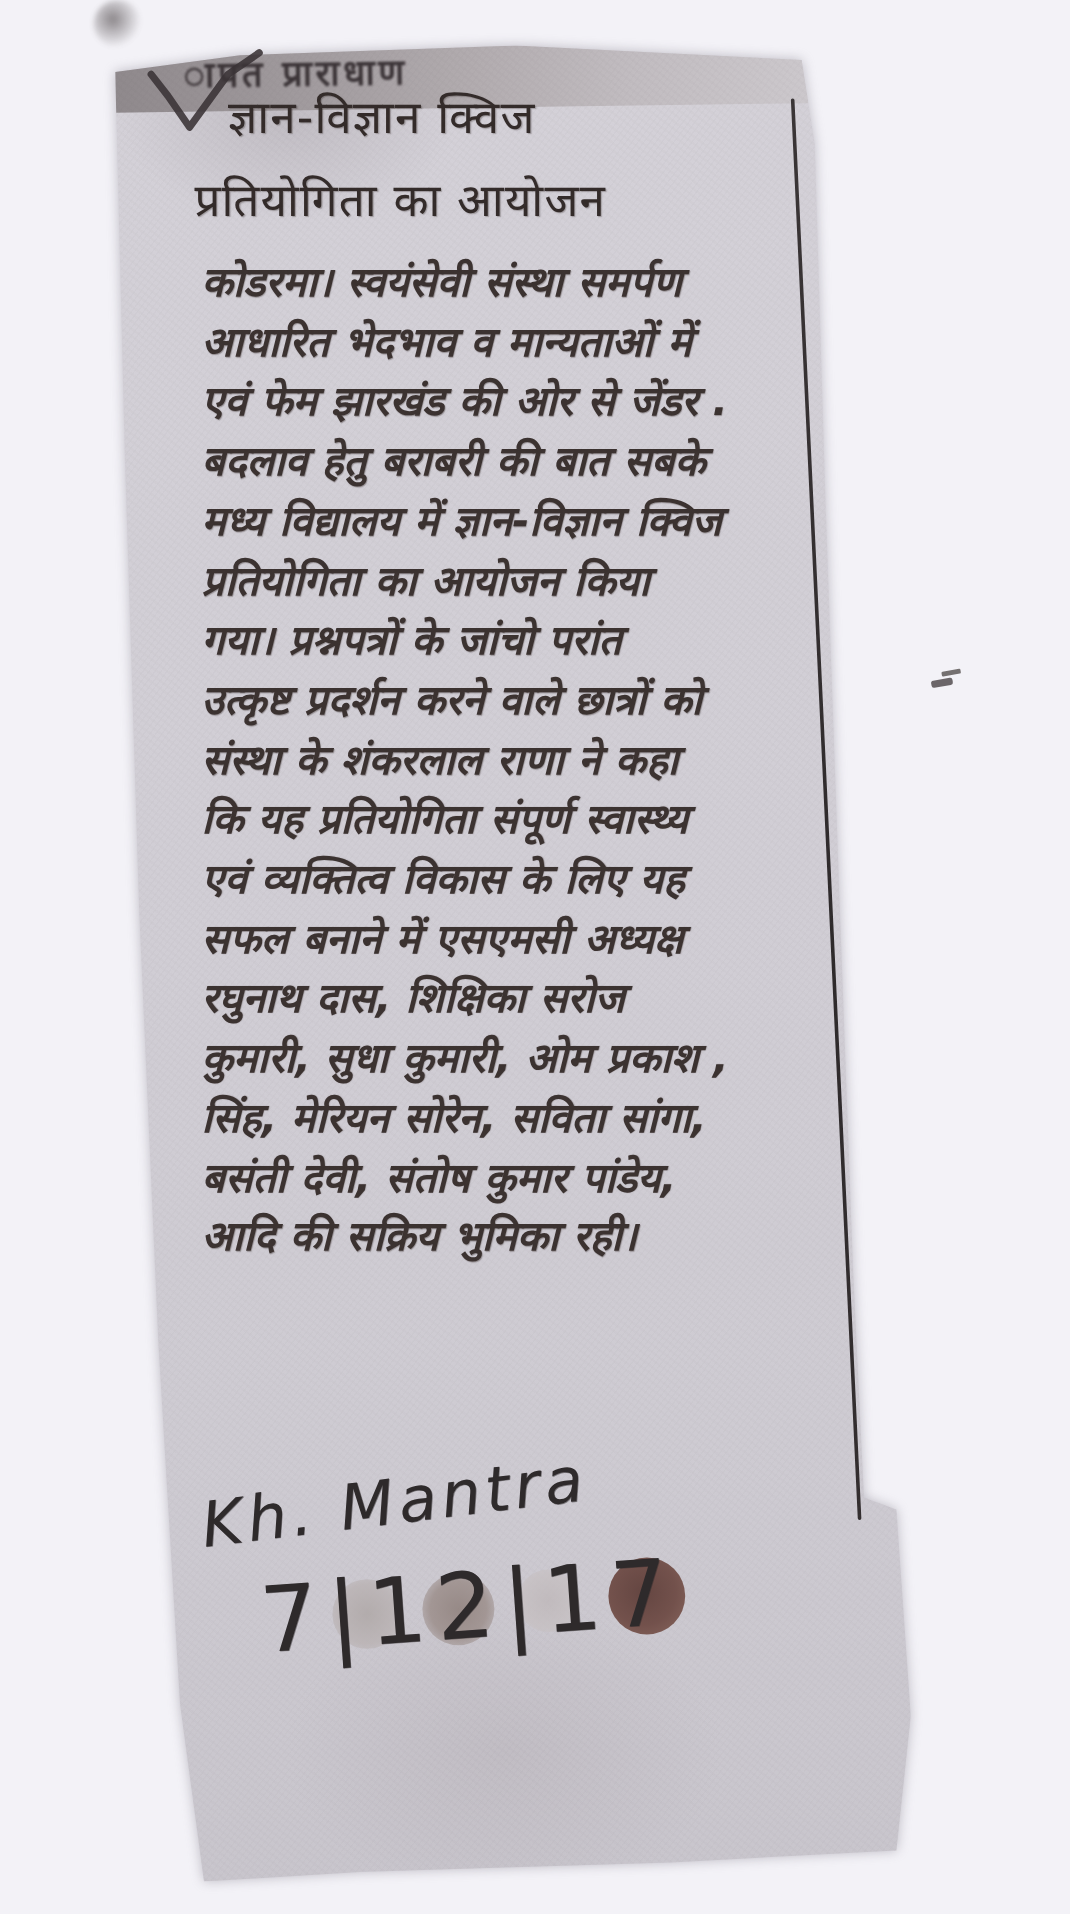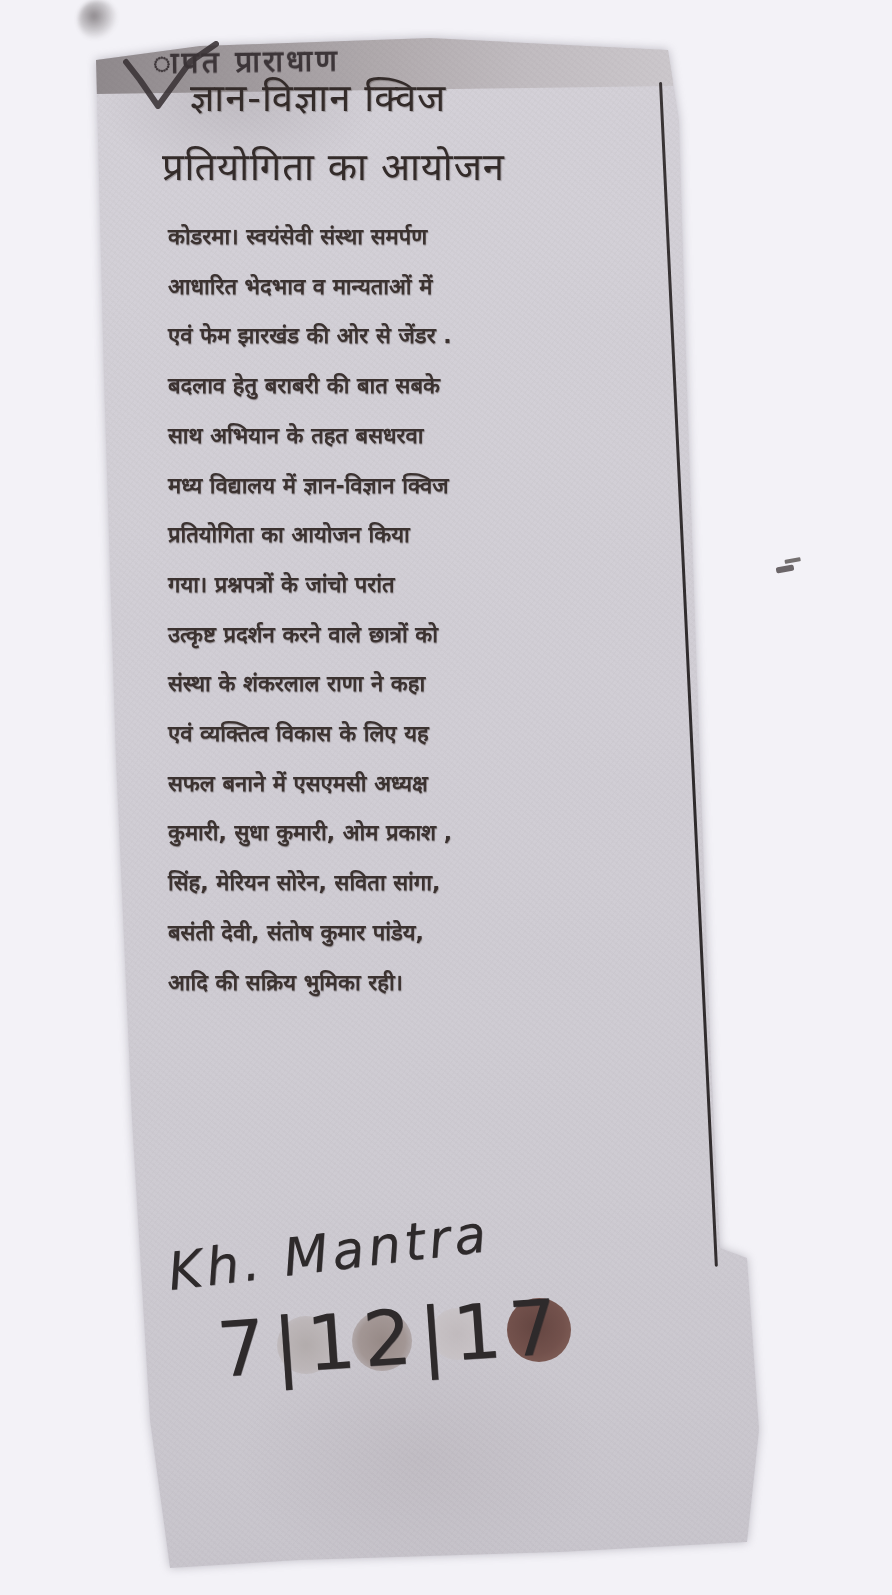--- a/index.html
+++ b/index.html
@@ -42,22 +42,23 @@
   .headline{
     position:absolute;left:162px;top:64px;margin:0;width:520px;
     font-size:38px;line-height:69px;font-weight:normal;color:#332b29;
     text-shadow:1px 1px 1px rgba(51,43,41,.35);
     letter-spacing:1px;white-space:nowrap;
   }
   .headline .hl1{display:block;padding-left:28px;}
   .headline .hl2{display:block;}
   .bodytext{
     position:absolute;left:168px;top:212px;width:510px;
-    font-size:22px;line-height:49.7px;font-weight:bold;color:#3b3230;
+    font-size:34px;line-height:49.7px;font-weight:bold;color:#3b3230;
     text-shadow:0.5px 0.5px 0.9px rgba(59,50,48,.42);
+    font-style:italic;
   }
   .bl{display:block;white-space:nowrap;}
   .rule{
     position:absolute;left:659px;top:82px;width:3px;height:1186px;
     background:linear-gradient(180deg,#3a3536,#2e2a2b 60%,#332e2f);
     transform:rotate(-2.7deg);transform-origin:top center;border-radius:2px;
   }
   .checkmark{position:absolute;left:118px;top:40px;opacity:.88;}
   .smudge-tl{
     position:absolute;left:78px;top:0;width:40px;height:40px;border-radius:50%;
@@ -105,28 +106,29 @@
         <h1 class="headline">
           <span class="hl1">ज्ञान-विज्ञान क्विज</span>
           <span class="hl2">प्रतियोगिता का आयोजन</span>
         </h1>
 
         <div class="bodytext">
           <span class="bl">कोडरमा। स्वयंसेवी संस्था समर्पण</span>
           <span class="bl">आधारित भेदभाव व मान्यताओं में</span>
           <span class="bl">एवं फेम झारखंड की ओर से जेंडर .</span>
           <span class="bl">बदलाव हेतु बराबरी की बात सबके</span>
-          <span class="bl">साथ अभियान के तहत बसधरवा</span>
           <span class="bl">मध्य विद्यालय में ज्ञान-विज्ञान क्विज</span>
           <span class="bl">प्रतियोगिता का आयोजन किया</span>
           <span class="bl">गया। प्रश्नपत्रों के जांचो परांत</span>
           <span class="bl">उत्कृष्ट प्रदर्शन करने वाले छात्रों को</span>
           <span class="bl">संस्था के शंकरलाल राणा ने कहा</span>
+          <span class="bl">कि यह प्रतियोगिता संपूर्ण स्वास्थ्य</span>
           <span class="bl">एवं व्यक्तित्व विकास के लिए यह</span>
           <span class="bl">सफल बनाने में एसएमसी अध्यक्ष</span>
+          <span class="bl">रघुनाथ दास, शिक्षिका सरोज</span>
           <span class="bl">कुमारी, सुधा कुमारी, ओम प्रकाश ,</span>
           <span class="bl">सिंह, मेरियन सोरेन, सविता सांगा,</span>
           <span class="bl">बसंती देवी, संतोष कुमार पांडेय,</span>
           <span class="bl">आदि की सक्रिय भुमिका रही।</span>
         </div>
       </div>
 
       <div class="rule"></div>
 
       <div class="stain stain-1"></div>

